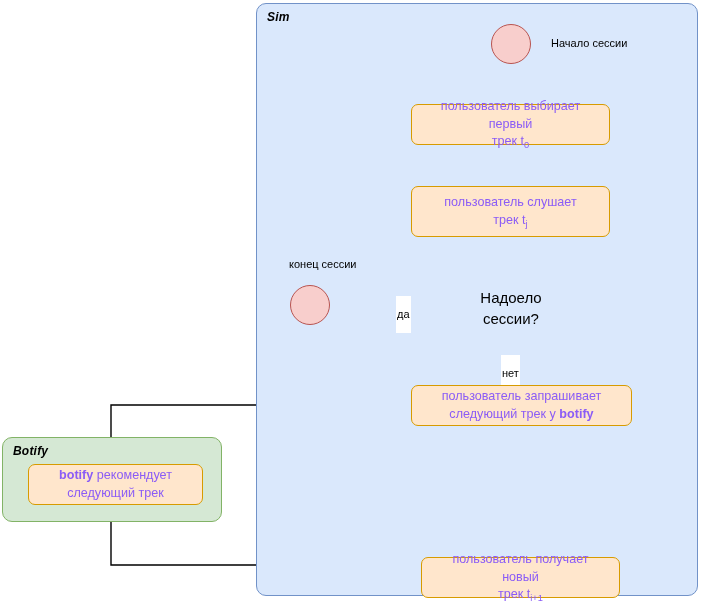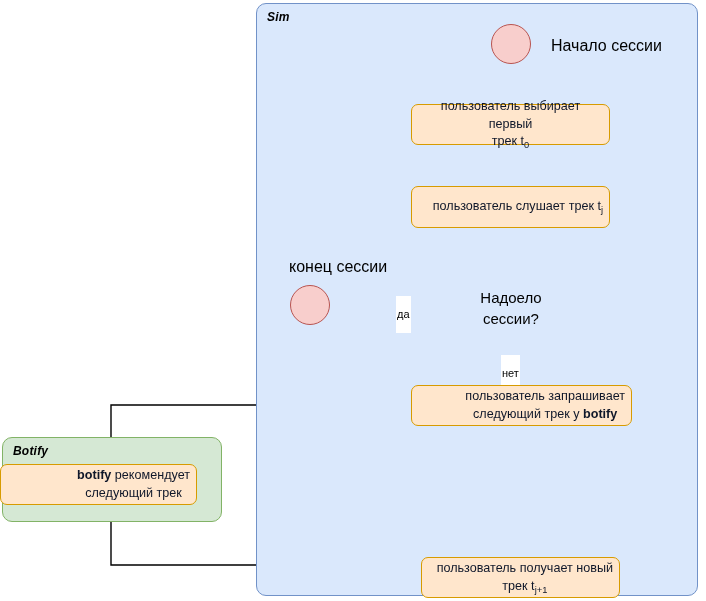--- a/index.html
+++ b/index.html
@@ -48,45 +48,45 @@
     letter-spacing: 0.2px;
   }
   .proc {
     position: absolute;
     box-sizing: border-box;
     background: #ffe6cc;
     border: 1.5px solid #d79b00;
     border-radius: 7px;
     display: flex;
     align-items: center;
-    justify-content: flex-end;
+    justify-content: center;
     text-align: center;
     font-size: 12.6px;
-    color: #0f172a;
+    color: #8b5cf6;
     line-height: 1.38;
-    padding: 2px 6px;
+    padding: 2px 18px;
   }
   .proc span.txt { display: block; }
   .proc b { font-weight: bold; }
   sub {
     font-size: 0.74em;
     vertical-align: -0.28em;
     line-height: 0;
   }
   .circle {
     position: absolute;
     box-sizing: border-box;
     background: #f8cecc;
     border: 1.5px solid #b85450;
     border-radius: 50%;
     width: 40px; height: 40px;
   }
   .free-label {
     position: absolute;
-    font-size: 16px;
+    font-size: 11px;
     color: #000000;
     white-space: nowrap;
   }
   .edge-label {
     position: absolute;
     font-size: 11px;
     color: #000000;
     background: #ffffff;
     padding: 12px 1px;
     line-height: 1.15;
@@ -141,21 +141,21 @@
 <div class="circle" style="left:491px; top:24px;"></div>
 <div class="free-label" style="left:551px; top:37px;">Начало сессии</div>
 
 <div class="proc" style="left:411px; top:104px; width:199px; height:41px;">
   <span class="txt">
     <span>пользователь выбирает первый</span><br>
     <span><span>трек t</span><sub>0</sub></span>
   </span>
 </div>
 
-<div class="proc" style="left:411px; top:186px; width:199px; height:42px;">
+<div class="proc" style="left:411px; top:186px; width:199px; height:51px;">
   <span class="txt">
     <span><span>пользователь слушает трек t</span><sub>j</sub></span><br>
   </span>
 </div>
 
 <div class="diamond-text" style="left:461px; top:288px; width:100px;">
   <span>Надоело</span><br>
   <span>сессии?</span>
 </div>
 
@@ -165,21 +165,21 @@
 <div class="edge-label" style="left:396px; top:296px;">да</div>
 <div class="edge-label" style="left:501px; top:355px;">нет</div>
 
 <div class="proc" style="left:411px; top:385px; width:221px; height:41px;">
   <span class="txt">
     <span>пользователь запрашивает</span><br>
     <span><span>следующий трек у </span><b>botify</b></span>
   </span>
 </div>
 
-<div class="proc" style="left:0; top:464px; width:197px; height:41px;">
+<div class="proc" style="left:28px; top:464px; width:175px; height:41px;">
   <span class="txt">
     <span><b>botify</b><span> рекомендует</span></span><br>
     <span>следующий трек</span>
   </span>
 </div>
 
 <div class="proc" style="left:421px; top:545px; width:199px; height:41px;margin-top:12px;">
   <span class="txt">
     <span>пользователь получает новый</span><br>
     <span><span>трек t</span><sub>j+1</sub></span>

